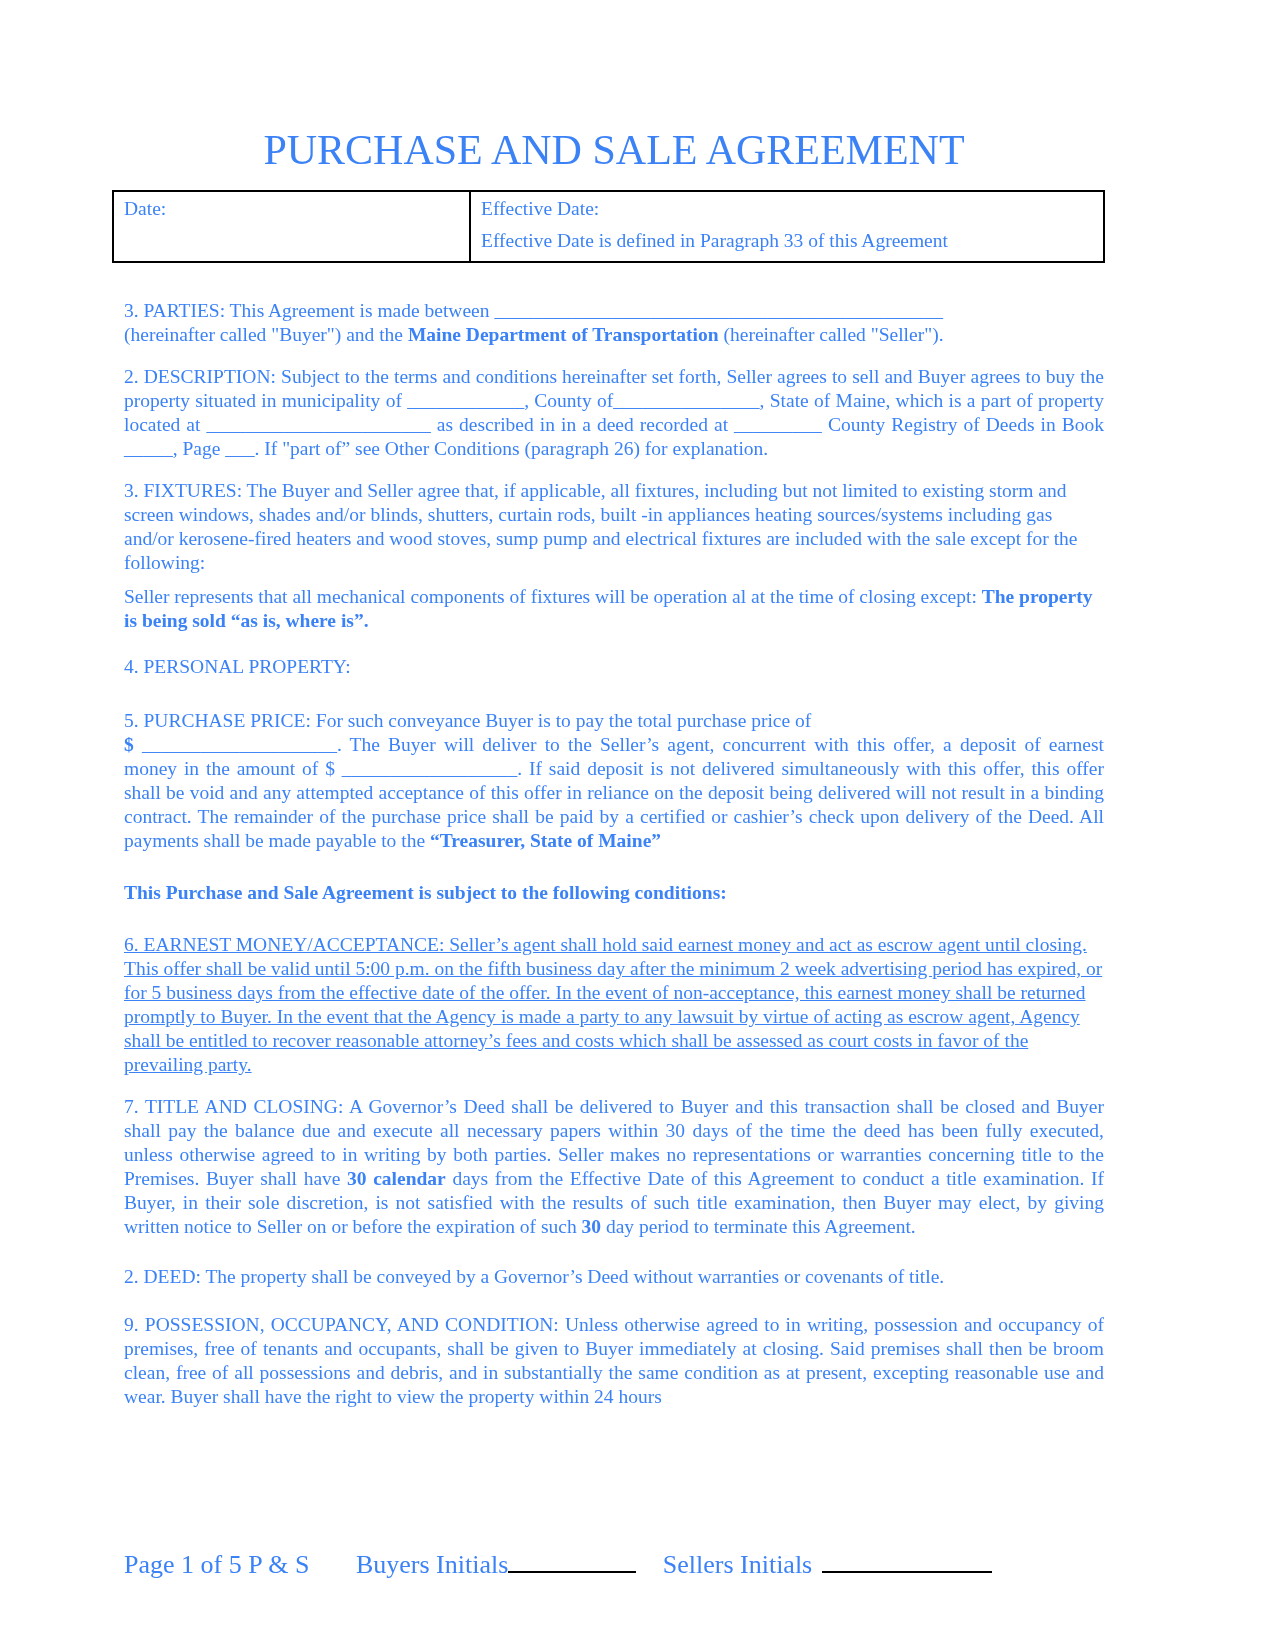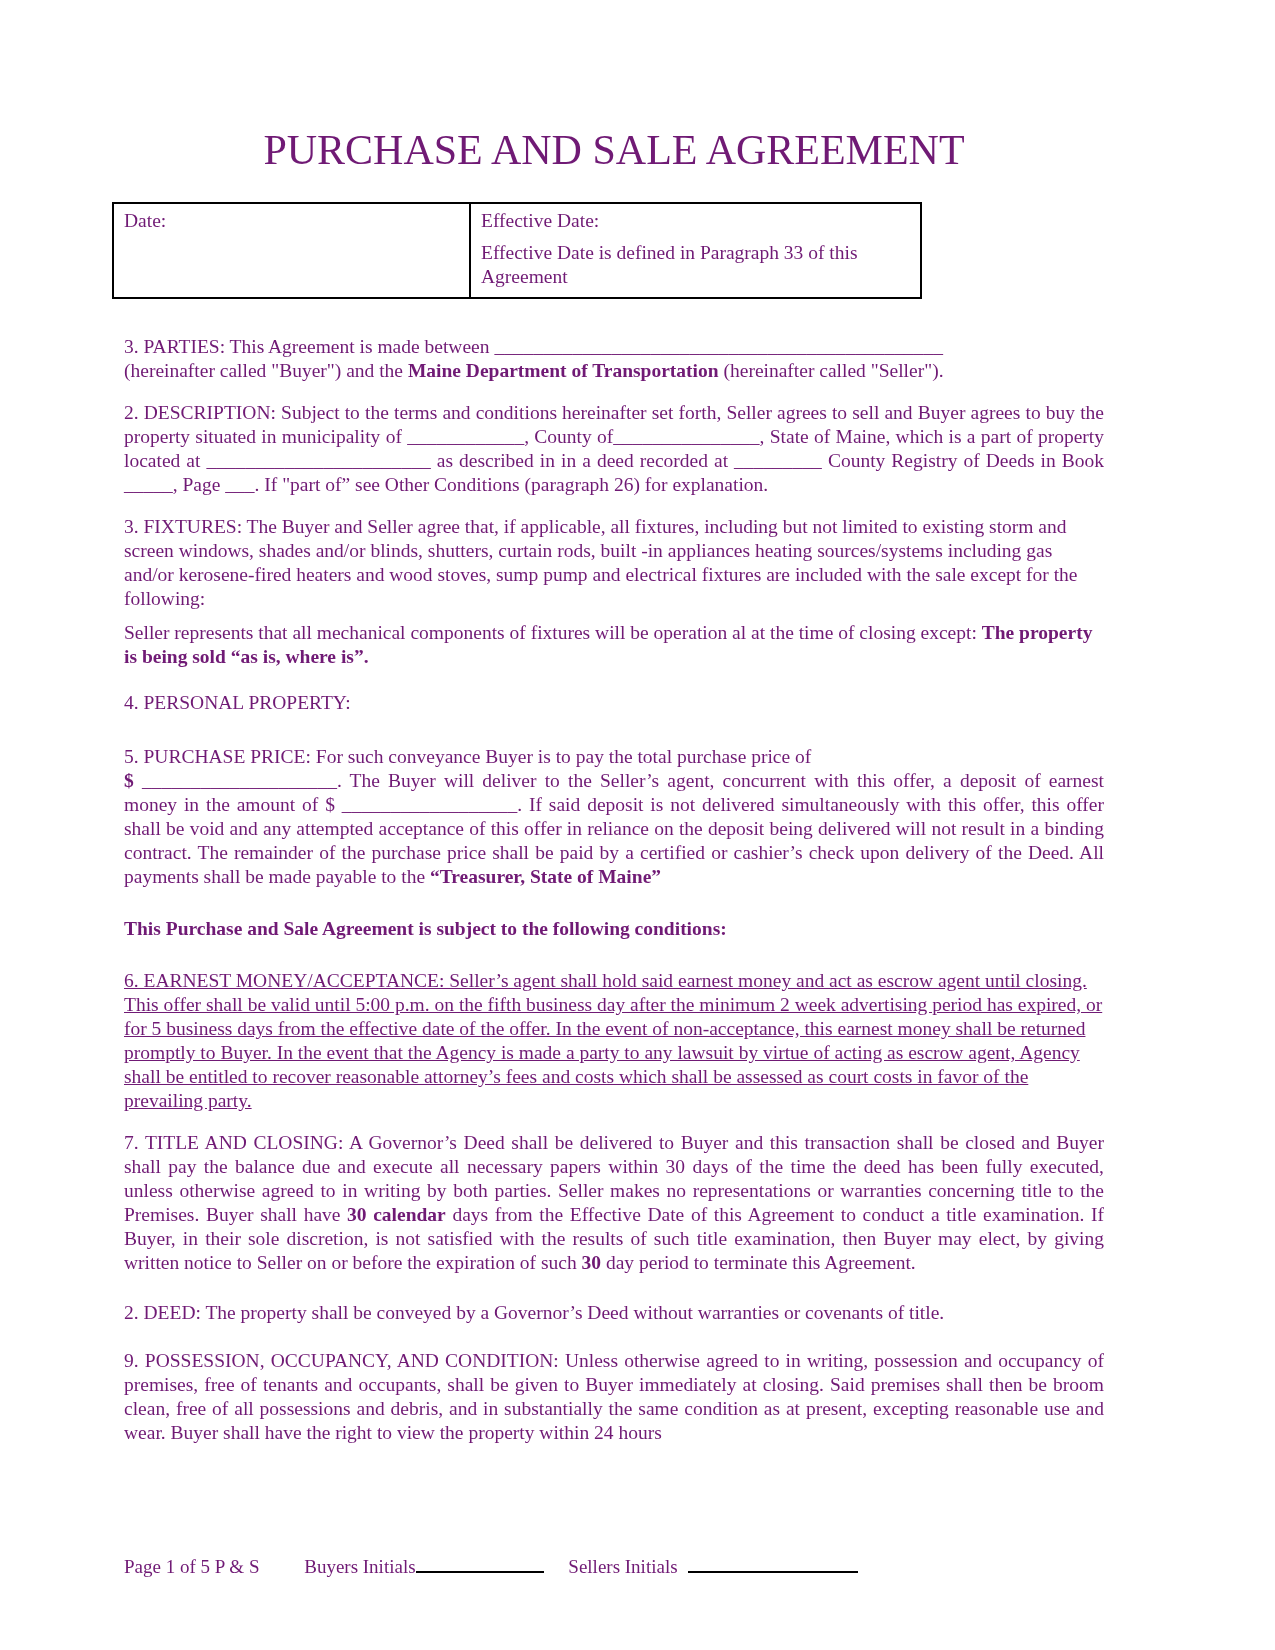--- a/index.html
+++ b/index.html
@@ -1,49 +1,49 @@
 <!DOCTYPE html>
 <html><head>
 <meta charset="utf-8">
 <style>
   html,body { margin:0; padding:0; background:#ffffff; }
   .page {
     position:relative; width:1275px; height:1650px; background:#ffffff;
-    font-family:"Liberation Serif","DejaVu Serif",serif; color:#701a75;
+    font-family:"Liberation Serif","DejaVu Serif",serif; color:#3b82f6;
     overflow:hidden;
   }
   .content { position:absolute; left:124px; top:0; width:980px; }
   .doc-title {
     margin:0; padding-top:126px; text-align:center;
     font-size:42px; line-height:48px; font-weight:400; white-space:nowrap;
   }
   table.header-table {
     border-collapse:collapse; table-layout:fixed;
-    margin-top:28px; margin-left:-12px; width:810px;
+    margin-top:16px; margin-left:-12px; width:993px;
   }
   table.header-table td {
     border:2px solid #000; vertical-align:top;
     padding:5px 10px 8px 10px; font-size:19.5px; line-height:24px;
   }
   td.date-cell { width:335px; }
   .effective-note { display:block; margin-top:8px; }
   .para { margin:18px 0 0 0; font-size:19.5px; line-height:24px; }
   .align-justify { text-align:justify; }
   .bold { font-weight:700; }
   p[data-pid="parties"]            { margin-top:36px; }
   p[data-pid="fixtures_note"]      { margin-top:10px; }
   p[data-pid="personal_property"]  { margin-top:22px; }
   p[data-pid="purchase_price"]     { margin-top:30px; }
   p[data-pid="subject"]            { margin-top:28px; }
   p[data-pid="earnest"]            { margin-top:28px;text-decoration:underline; }
   p[data-pid="deed"]               { margin-top:26px; }
   p[data-pid="possession"]         { margin-top:24px; }
   .footer {
     position:absolute; left:124px; top:1552px; width:1060px;
-    font-size:19px; line-height:24px; white-space:nowrap;
+    font-size:26px; line-height:24px; white-space:nowrap;
   }
   .footer .buyers-label  { margin-left:40px; }
   .footer .sellers-label { margin-left:20px; }
   .init-line {
     display:inline-block; height:19px;
     border-bottom:2px solid #000; vertical-align:baseline;
   }
   .buyers-line  { width:128px; }
   .sellers-line { width:170px; margin-left:10px; }
 </style>

